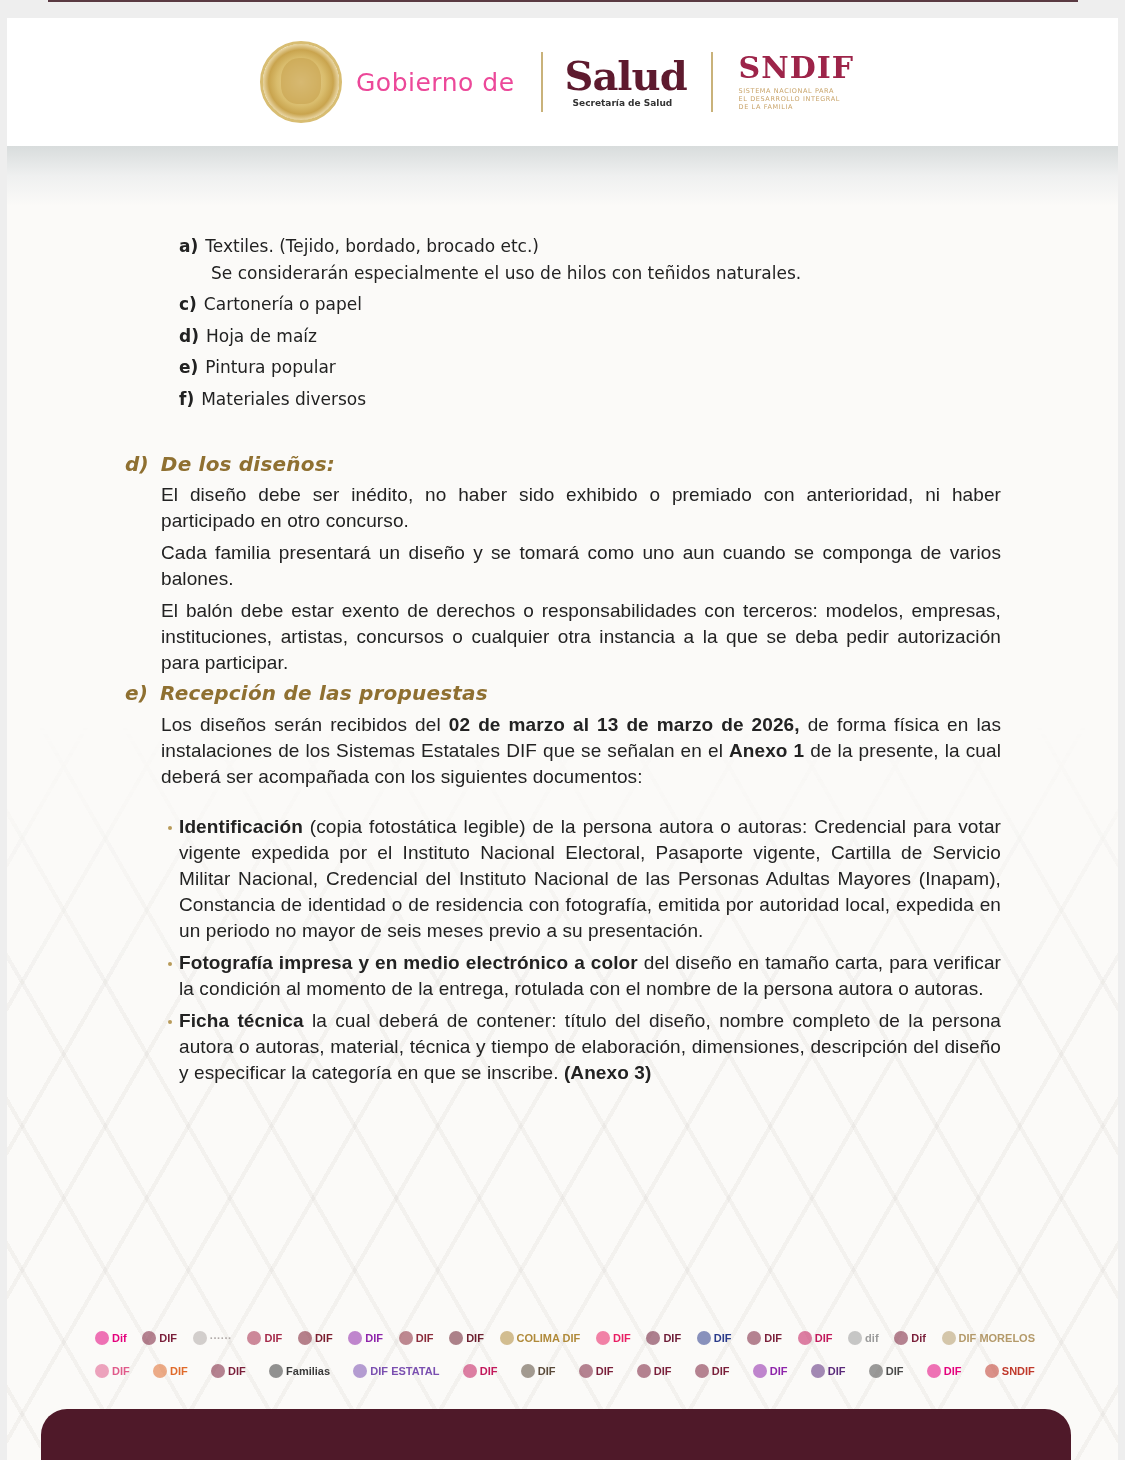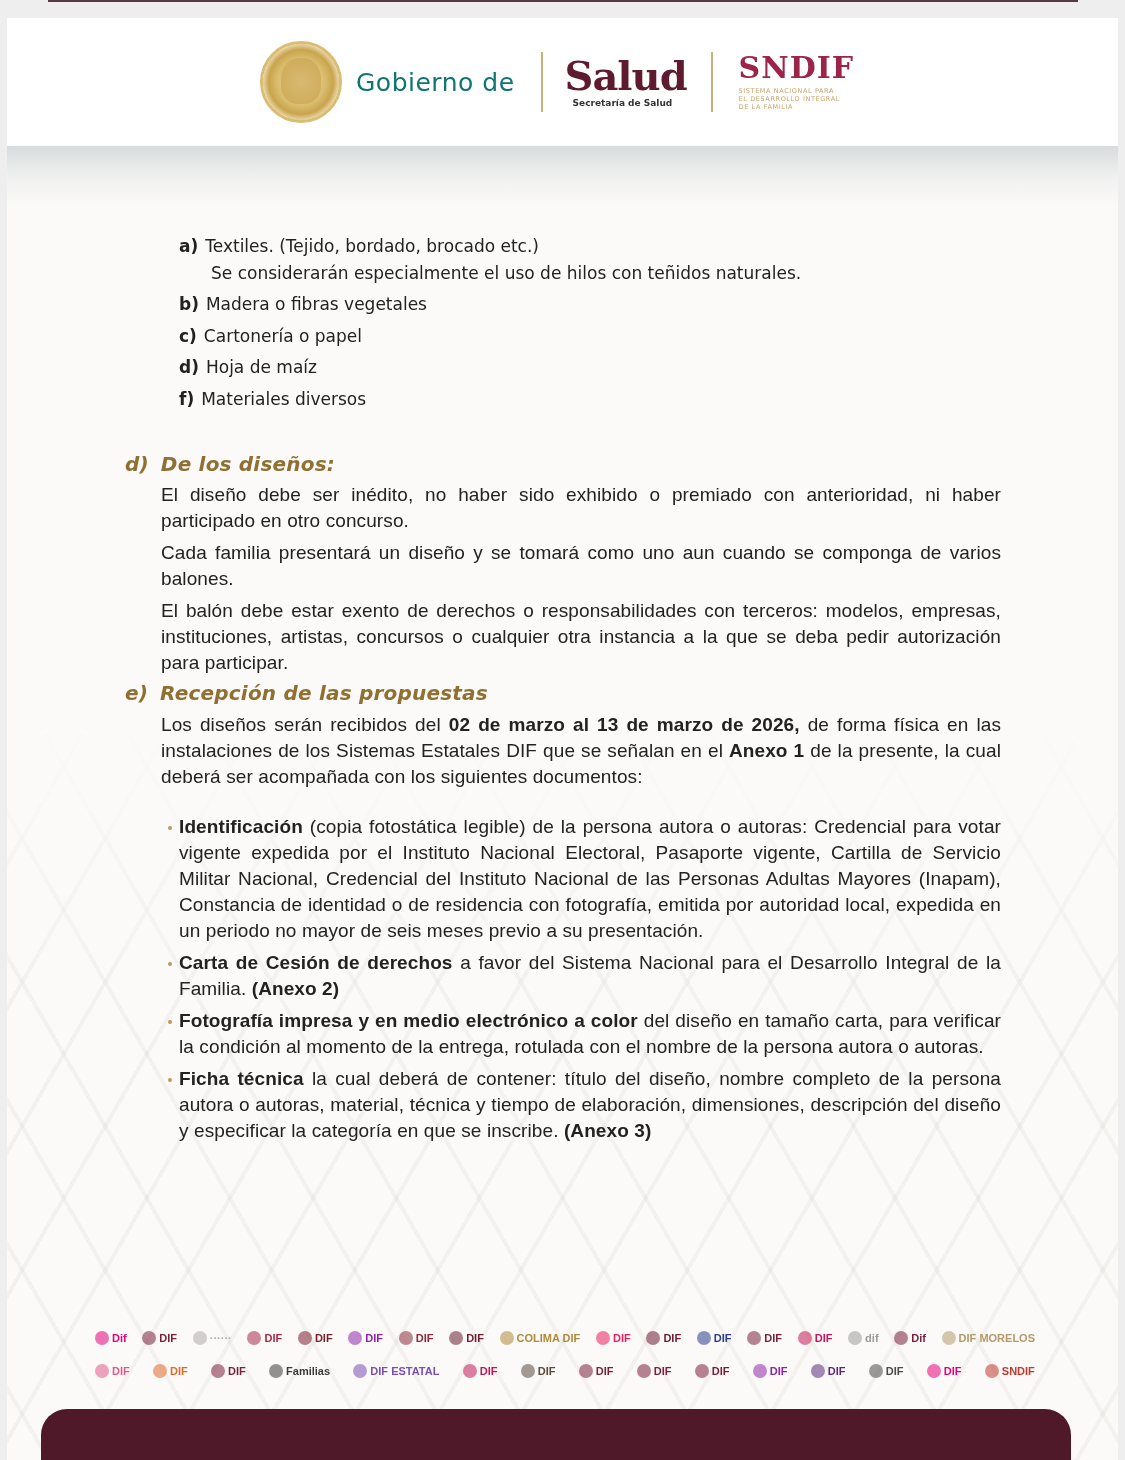--- a/index.html
+++ b/index.html
@@ -46,21 +46,21 @@
     border: 3px solid #d8bd72;
     position: relative;
   }
   .seal::after {
     content: ""; position: absolute; left: 18px; top: 14px; width: 40px; height: 46px;
     border-radius: 45% 45% 40% 40%;
     background: #caa552; opacity: 0.65;
   }
   .gob-text { margin-left: 14px; display: flex; flex-direction: column; line-height: 1; }
   .gob-line1 {
-    font-family: "DejaVu Sans", sans-serif; font-size: 25px; color: #0f766e; letter-spacing: 0.5px;
+    font-family: "DejaVu Sans", sans-serif; font-size: 25px; color: #ec4899; letter-spacing: 0.5px;
   }
   .gob-line2 {
     font-family: "DejaVu Serif", serif; font-size: 44px; font-weight: bold; color: #5e1a2e; letter-spacing: -0.5px;
     margin-top: 2px;
   }
   .vdiv { width: 2px; height: 60px; background: #c9b27a; margin: 0 22px 0 26px; }
   .vdiv2 { width: 2px; height: 60px; background: #c9b27a; margin: 0 26px 0 24px; }
   .salud-block { display: flex; flex-direction: column; line-height: 1; }
   .salud-name {
     font-family: "DejaVu Serif", serif; font-size: 40px; font-weight: bold; color: #5e1a2e; letter-spacing: -1px;
@@ -152,27 +152,27 @@
   </div>
   <div class="header-shadow"></div>
 
   <div class="content">
     <div class="mat-list">
       <div class="mat-item first">
         <span class="lbl">a)</span><span>Textiles. (Tejido, bordado, brocado etc.)</span>
         <span class="mat-note">Se considerarán especialmente el uso de hilos con teñidos naturales.</span>
       </div>
       <div class="mat-item">
-        <span class="lbl">b)</span><span>Madera o fibras vegetales</span>
-      </div>
-      <div class="mat-item">
         <span class="lbl">c)</span><span>Cartonería o papel</span>
       </div>
       <div class="mat-item">
         <span class="lbl">d)</span><span>Hoja de maíz</span>
+      </div>
+      <div class="mat-item">
+        <span class="lbl">e)</span><span>Pintura popular</span>
       </div>
       <div class="mat-item">
         <span class="lbl">f)</span><span>Materiales diversos</span>
       </div>
     </div>
 
     <div class="sec-title" style="top:434px;">
       <span class="sec-lbl">d)</span><span>De los diseños:</span>
     </div>
     <p class="para" style="top:464px;">El diseño debe ser inédito, no haber sido exhibido o premiado con anterioridad, ni haber participado en otro concurso.</p>
@@ -186,24 +186,20 @@
       <span>Los diseños serán recibidos del </span><b>02 de marzo al 13 de marzo de 2026,</b><span> de forma física en las instalaciones de los Sistemas Estatales DIF que se señalan en el </span><b>Anexo 1</b><span> de la presente, la cual deberá ser acompañada con los siguientes documentos:</span>
     </p>
 
     <div class="bullets">
       <div class="bullet">
         <span class="dot"></span>
         <b>Identificación</b><span> (copia fotostática legible) de la persona autora o autoras: Credencial para votar vigente expedida por el Instituto Nacional Electoral, Pasaporte vigente, Cartilla de Servicio Militar Nacional, Credencial del Instituto Nacional de las Personas Adultas Mayores (Inapam), Constancia de identidad o de residencia con fotografía, emitida por autoridad local, expedida en un periodo no mayor de seis meses previo a su presentación.</span>
       </div>
       <div class="bullet">
         <span class="dot"></span>
-        <b>Carta de Cesión de derechos</b><span> a favor del Sistema Nacional para el Desarrollo Integral de la Familia. </span><b>(Anexo 2)</b>
-      </div>
-      <div class="bullet">
-        <span class="dot"></span>
         <b>Fotografía impresa y en medio electrónico a color</b><span> del diseño en tamaño carta, para verificar la condición al momento de la entrega, rotulada con el nombre de la persona autora o autoras.</span>
       </div>
       <div class="bullet">
         <span class="dot"></span>
         <b>Ficha técnica</b><span> la cual deberá de contener: título del diseño, nombre completo de la persona autora o autoras, material, técnica y tiempo de elaboración, dimensiones, descripción del diseño y especificar la categoría en que se inscribe. </span><b>(Anexo 3)</b>
       </div>
     </div>
 
     <div class="footer-logos" style="top:1305px;">
       <div class="logo-row-f" id="logos-row1">

